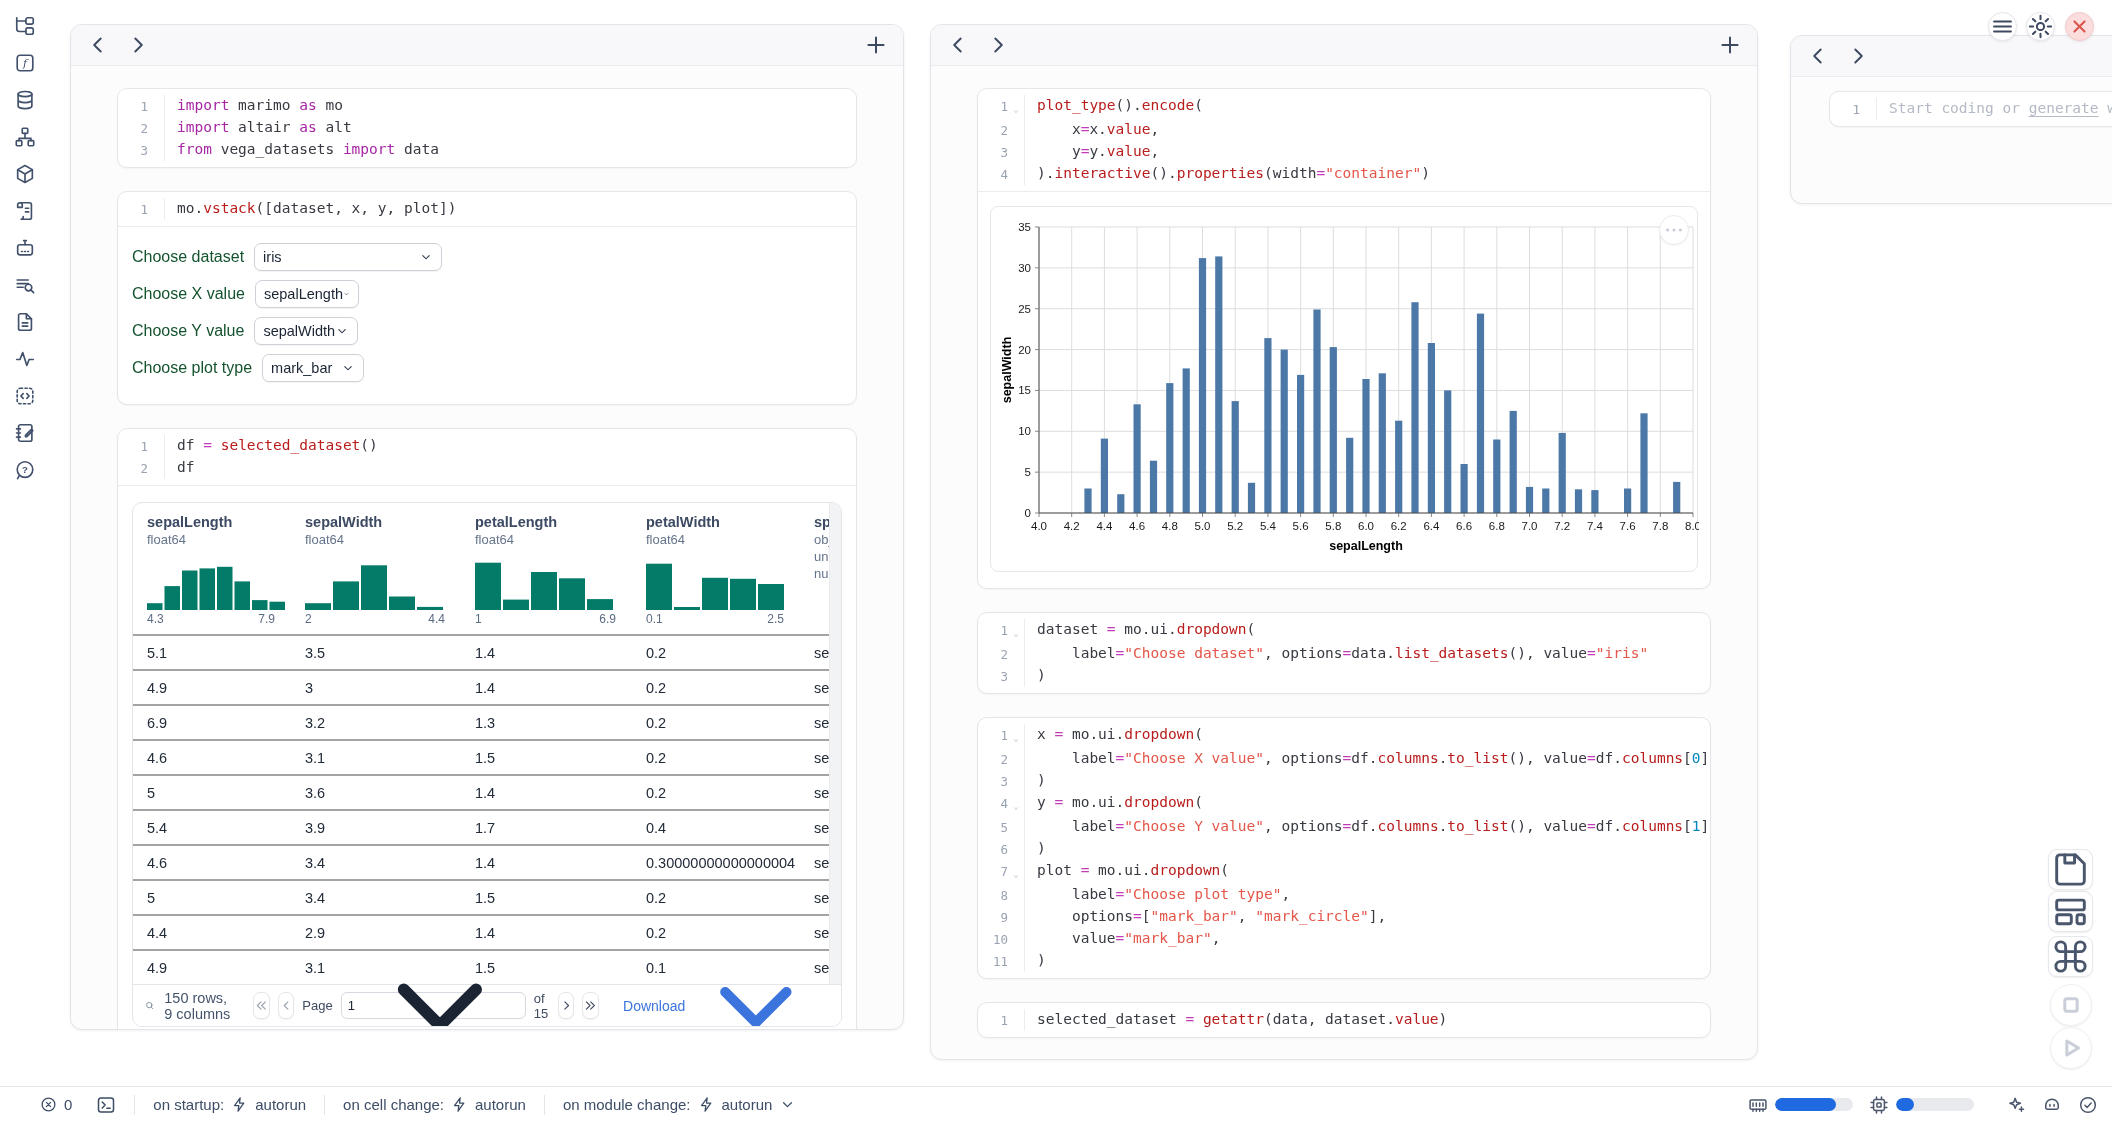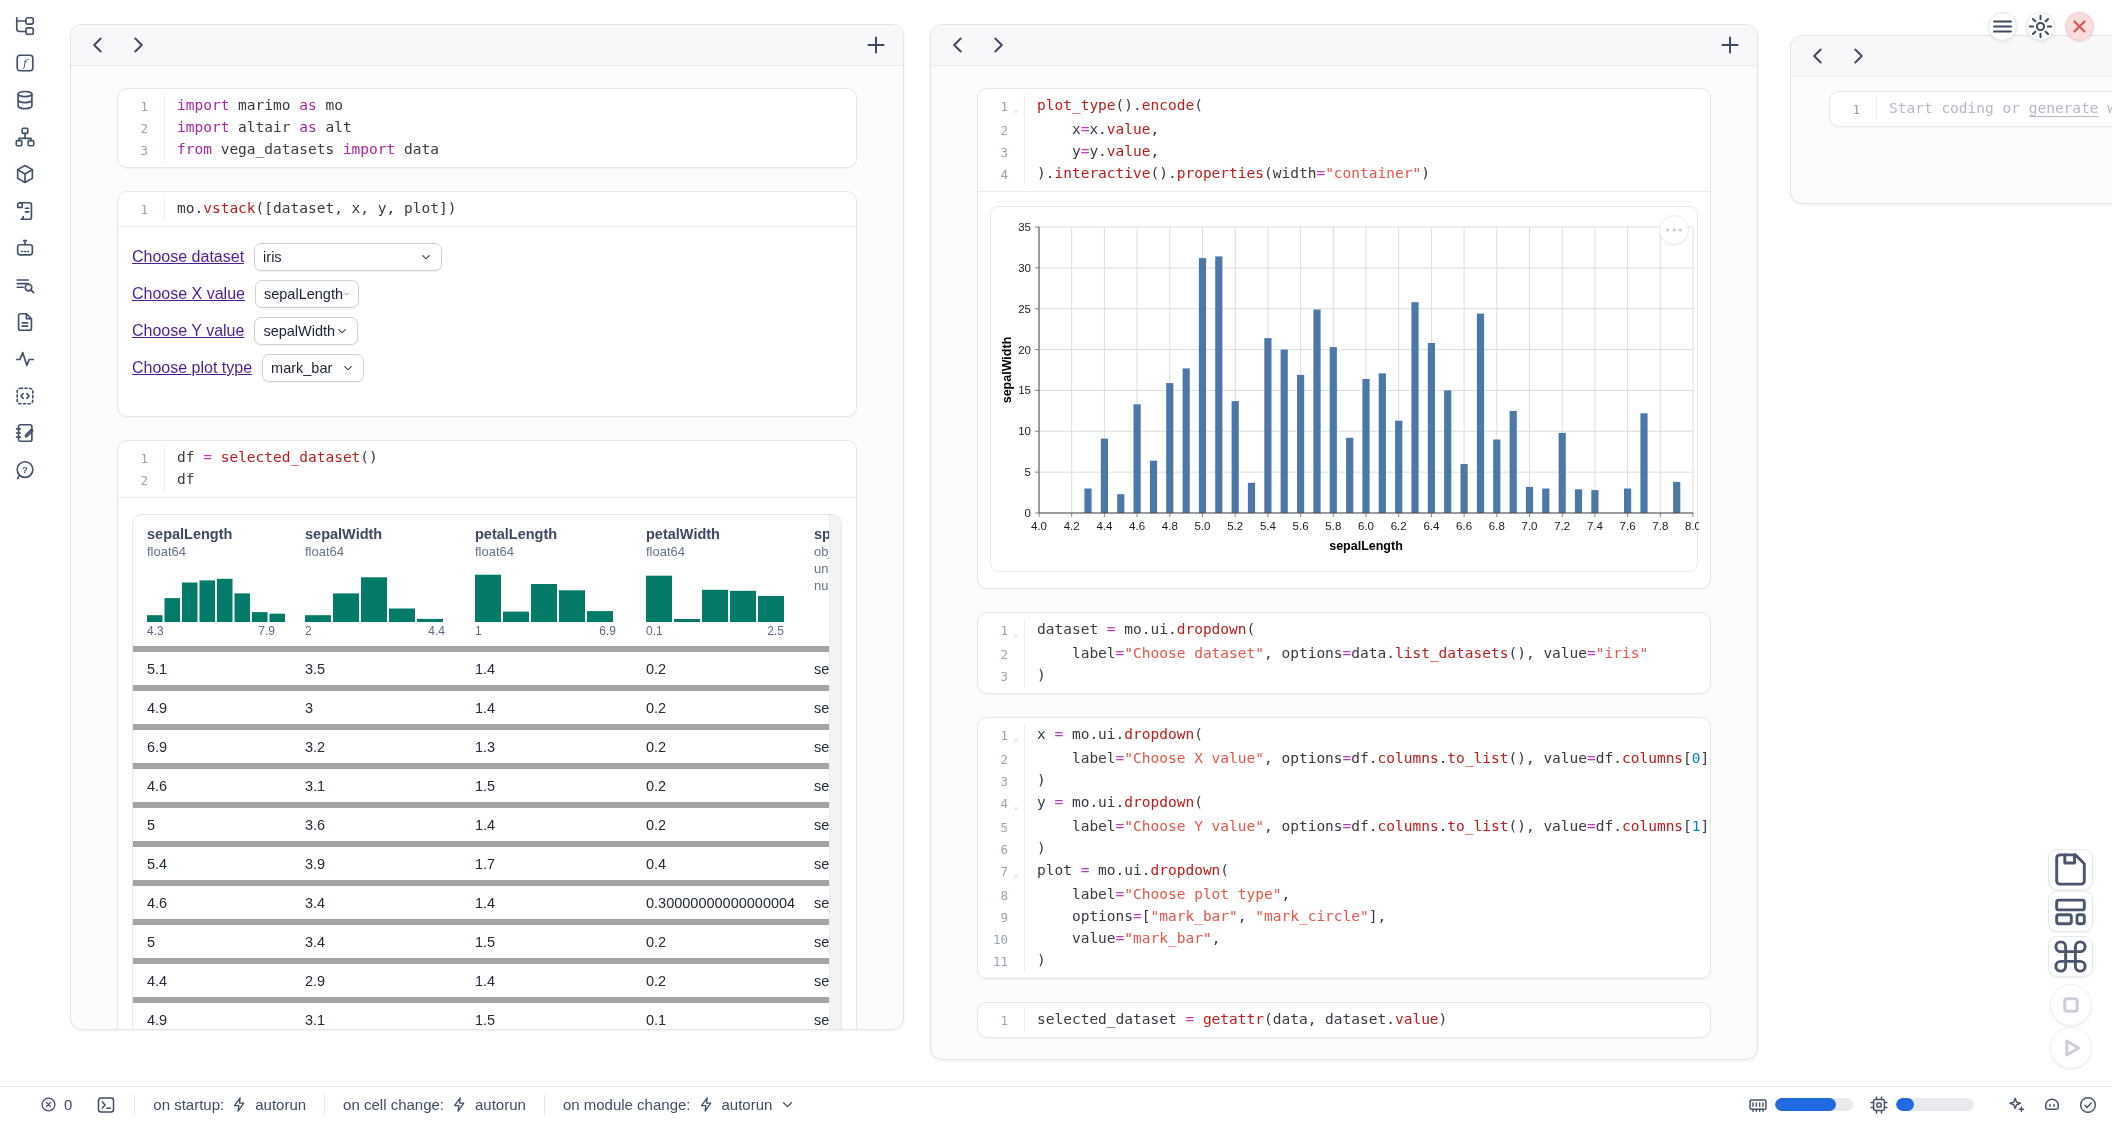--- a/index.html
+++ b/index.html
@@ -37,40 +37,40 @@
   .ln{width:30px;text-align:right;color:#9aa3b2;font-size:12.5px;flex:none;padding-top:2px;}
   .fold{width:16px;text-align:center;color:#c2c7d2;font-size:9px;flex:none;padding-top:4px;}
   .src{border-left:1px solid #ececf0;padding-left:12px;flex:1;white-space:pre;color:#383a42;}
   .tk-p{color:#383a42;}.tk-k{color:#a626a4;}.tk-f{color:#b91c1c;}
   .tk-s{color:#e45649;}.tk-n{color:#0184bc;}.tk-o{color:#c33bb6;}
   .cell-output{border-top:1px solid #ececf0;}
 
   
   .dd-wrap{padding:16px 14px 22px;}
   .dd-row{display:flex;align-items:center;gap:10px;margin-bottom:9px;height:28px;}
-  .dd-row:last-child{margin-bottom:12px;}
-  .dd-label{font-size:16px;color:#4c1d95;text-decoration:underline;}
+  .dd-row:last-child{margin-bottom:0;}
+  .dd-label{font-size:16px;color:#14532d;}
   .dd-select{height:28px;border:1px solid #cdd2d9;border-radius:7px;background:#fff;
              box-shadow:0 1px 1px rgba(0,0,0,.05);display:flex;align-items:center;
              justify-content:space-between;padding:0 8px;font-size:14.5px;color:#1a2433;box-sizing:border-box;}
   .dd-select svg{width:14px;height:14px;color:#273142;}
 
   
   .table-wrap{padding:16px 14px 20px;}
   .table-card{position:relative;border:1px solid #e3e5e9;border-radius:10px;overflow:hidden;background:#fff;}
   .t-cols{display:grid;grid-template-columns:158px 170px 171px 168px 1fr;}
   .th-cell{padding:10px 0 8px 14px;overflow:hidden;}
   .col-name{font-size:14.5px;font-weight:bold;color:#3d4a63;line-height:18px;white-space:nowrap;}
   .col-type{font-size:13px;color:#64748b;line-height:16px;margin-top:1px;white-space:nowrap;}
   .col-extra{font-size:13px;color:#64748b;line-height:17px;white-space:nowrap;}
   .col-extra:first-of-type{margin-top:12px;}
   .hist{margin-top:10px;display:block;}
   .col-range{display:flex;justify-content:space-between;color:#5b6b82;font-size:12px;
              padding-right:16px;margin-top:2px;align-items:flex-end;}
-  .t-row{border-top:6px solid #a3a3a3;height:33px;align-items:center;font-size:14.5px;color:#222b38;}
+  .t-row{border-top:2px solid #a3a3a3;height:33px;align-items:center;font-size:14.5px;color:#222b38;}
   .t-cell{padding-left:14px;white-space:nowrap;overflow:hidden;}
   .t-scroll{position:absolute;top:0;right:0;width:11px;bottom:41px;background:#f2f3f5;
             border-left:1px solid #e9ebee;}
   .t-foot{border-top:1px solid #e3e5e9;height:41px;display:flex;align-items:center;
           padding:0 12px;gap:8px;background:#fff;position:relative;}
   .t-foot .search-ic{color:#5b6b82;width:17px;height:17px;}
   .t-summary{font-size:14.5px;color:#44546b;margin-left:2px;}
   .pg-btn{width:29px;height:27px;border:1px solid #e4e6ea;border-radius:7px;background:#fff;
           color:#98a1b0;display:flex;align-items:center;justify-content:center;
           box-shadow:0 1px 1px rgba(0,0,0,.05);padding:0;}

